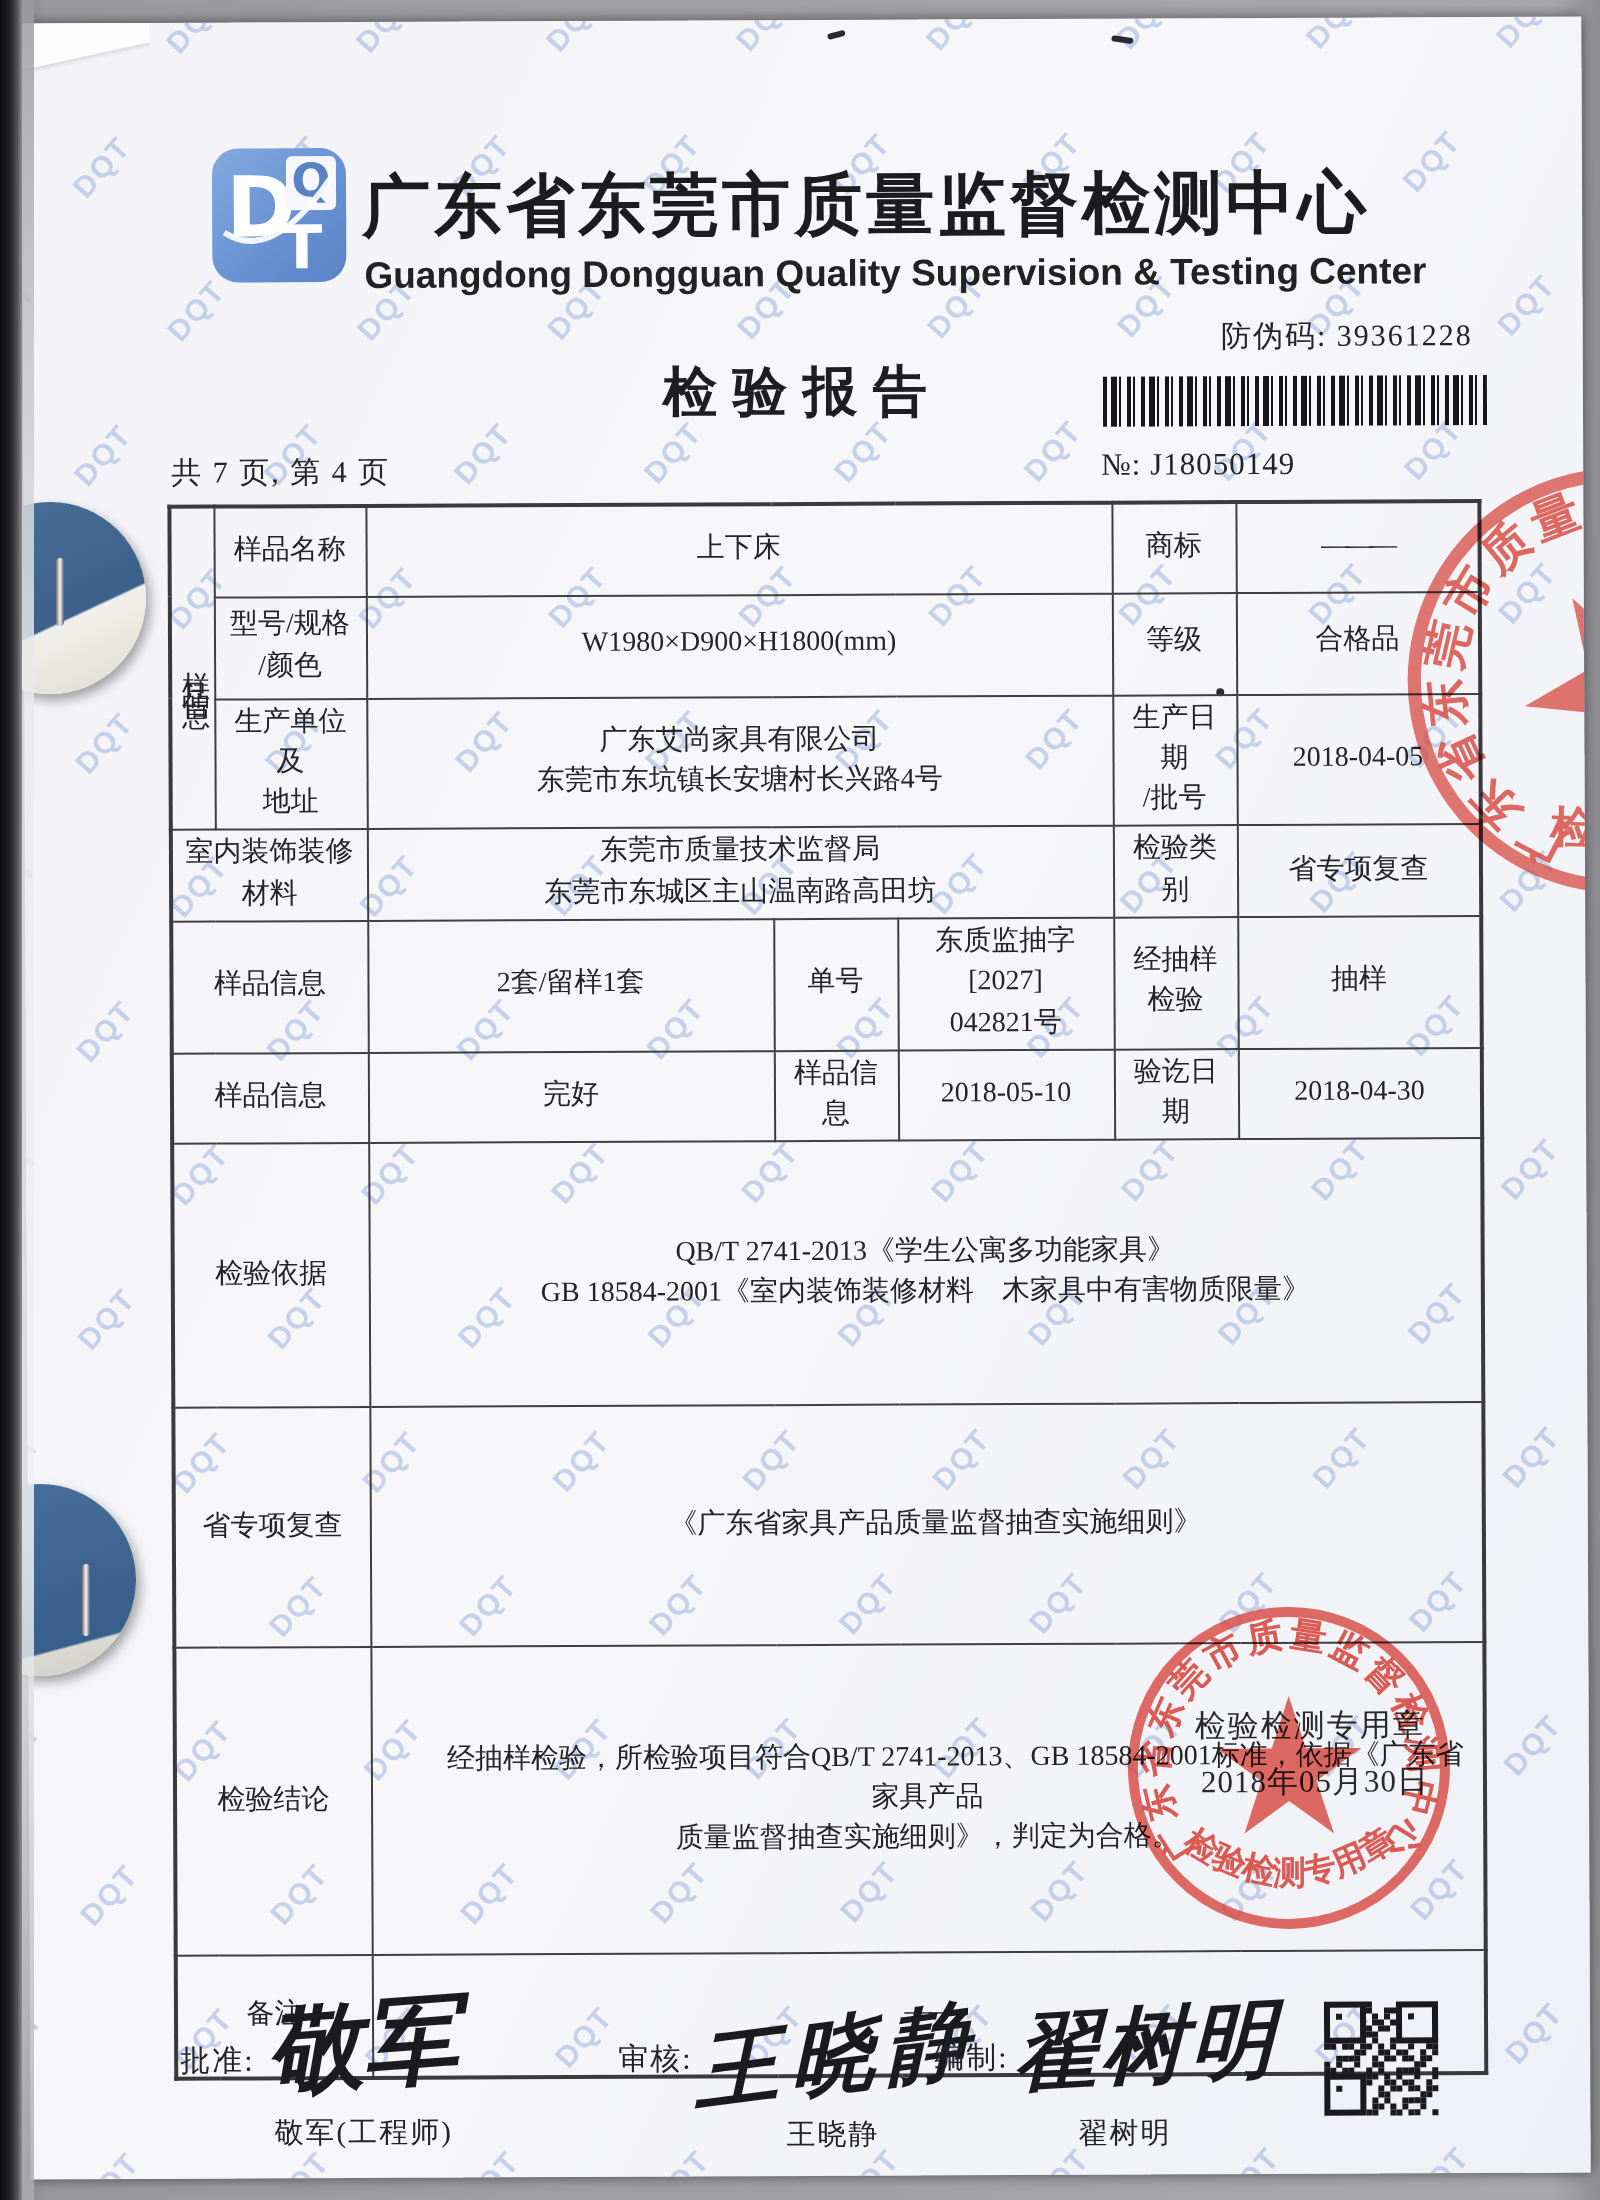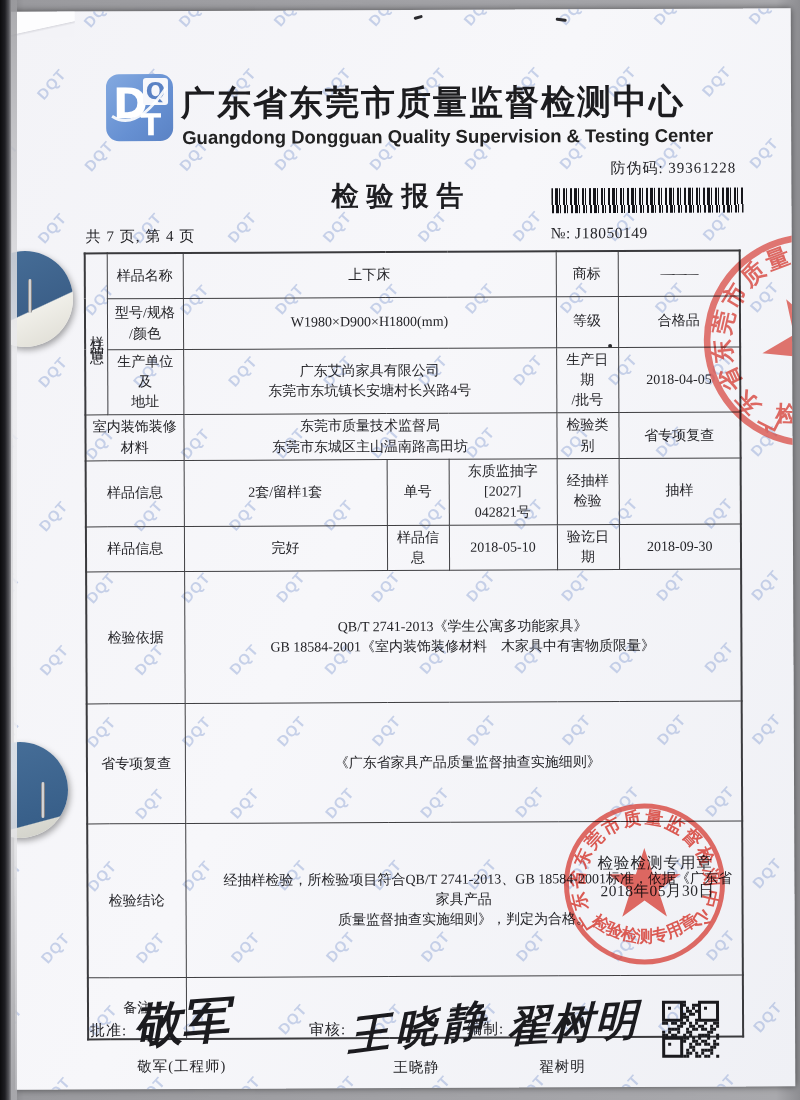--- a/index.html
+++ b/index.html
@@ -314,21 +314,21 @@
 042821号</td>
           <td>经抽样检验</td>
           <td>抽样</td>
         </tr>
         <tr class="h35">
           <td colspan="2">样品信息</td>
           <td>完好</td>
           <td>样品信息</td>
           <td>2018-05-10</td>
           <td>验讫日期</td>
-          <td>2018-09-30</td>
+          <td>2018-04-30</td>
         </tr>
         <tr class="h132">
           <td colspan="2">检验依据</td>
           <td colspan="5" class="ta-l vtop basis">QB/T 2741-2013《学生公寓多功能家具》
 GB 18584-2001《室内装饰装修材料　木家具中有害物质限量》</td>
         </tr>
         <tr class="h120">
           <td colspan="2">省专项复查</td>
           <td colspan="5" class="ta-l" style="padding-left:13px">《广东省家具产品质量监督抽查实施细则》</td>
         </tr>

